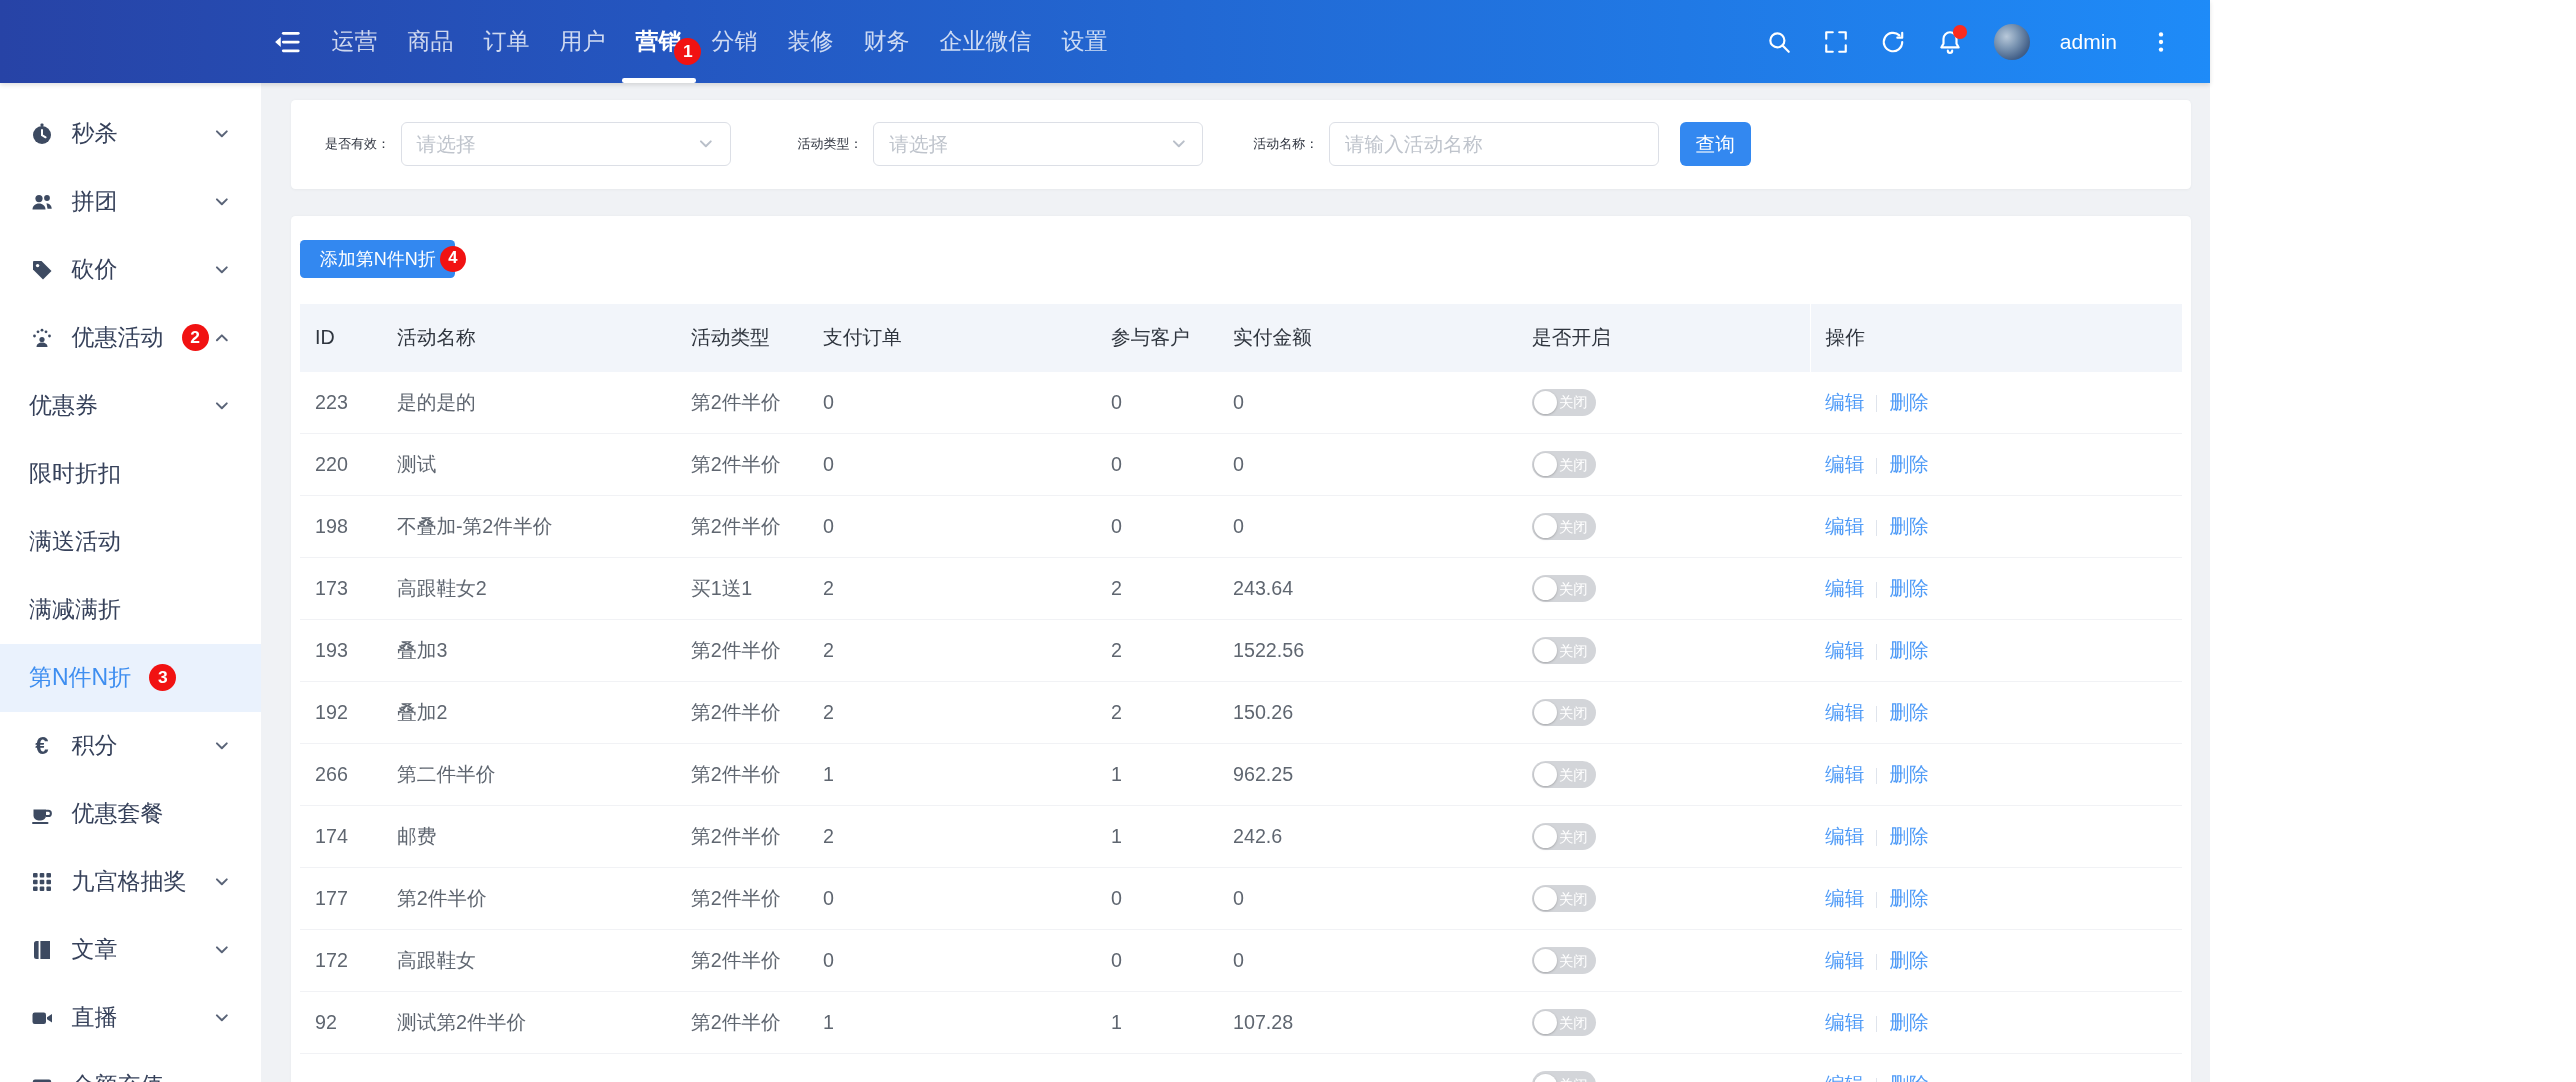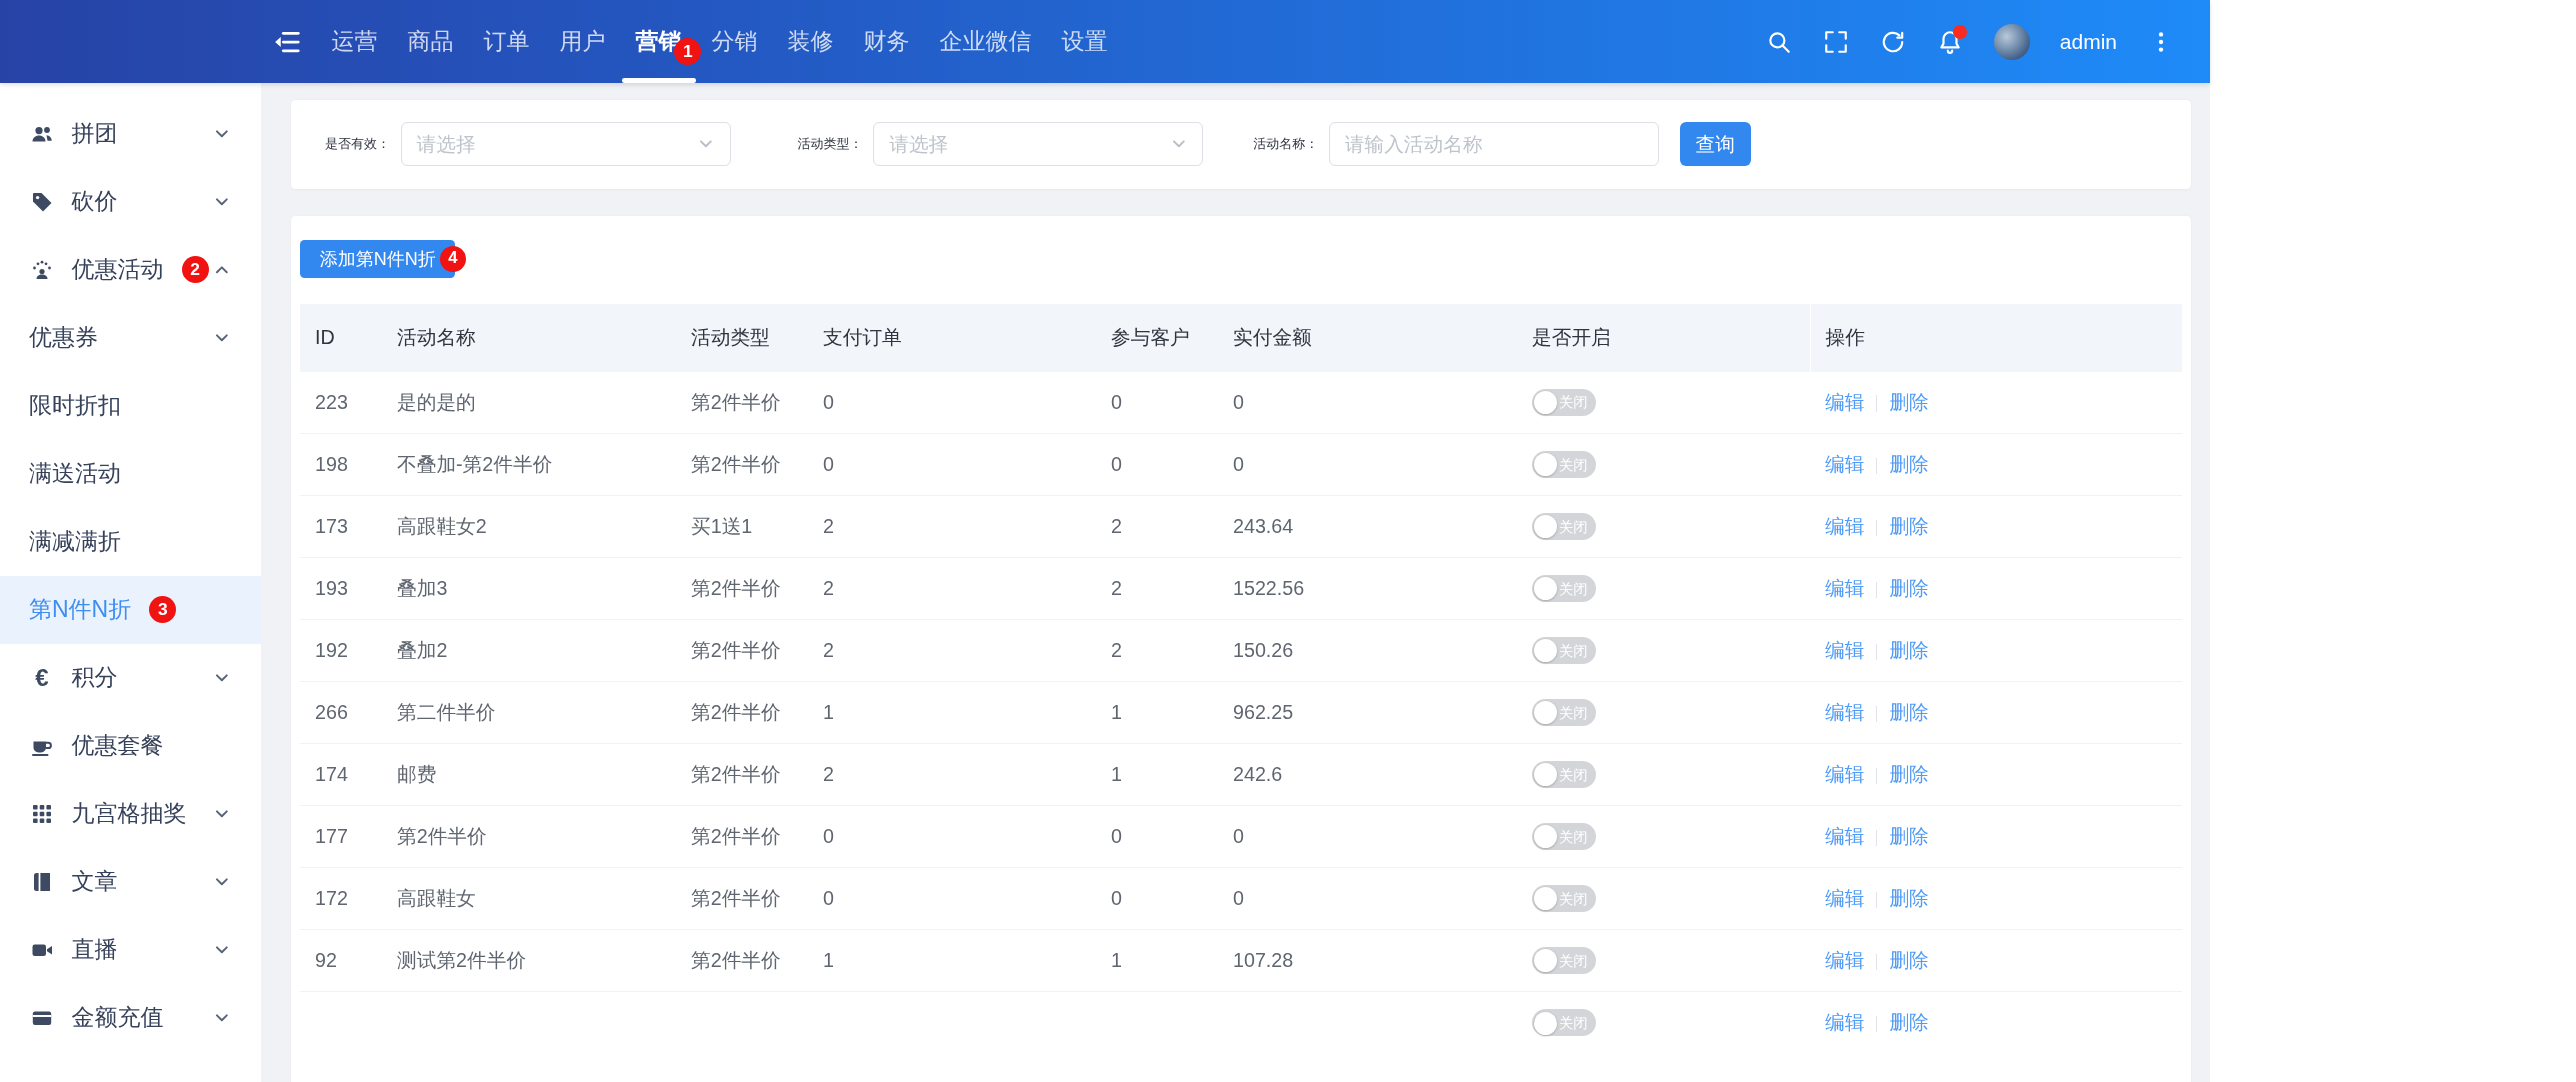--- a/index.html
+++ b/index.html
@@ -167,20 +167,35 @@
             <circle cx="12" cy="12" r="2"></circle>
             <circle cx="12" cy="19" r="2"></circle>
         </svg>
       </div>
     </div>
   </div>
 
   <div class="sidebar" id="sidebar-menu">
       <div class="side-item">
         <span class="side-icon">
+          <svg viewBox="0 0 24 24">
+            <circle cx="12" cy="13" r="9" fill="#3d4a61"></circle>
+            <rect x="10.5" y="1.5" width="3" height="3" rx="1" fill="#3d4a61"></rect>
+            <path d="M12 8v5.2l3.6 2.1" stroke="#fff" stroke-width="2" fill="none" stroke-linecap="round"></path>
+          </svg>
+        </span>
+        <span class="side-label">秒杀</span>
+        <span class="side-chevron">
+          <svg viewBox="0 0 24 24" fill="none" stroke="#5a6478" stroke-width="2.4" stroke-linecap="round" stroke-linejoin="round">
+            <polyline points="6 9 12 15 18 9"></polyline>
+          </svg>
+        </span>
+      </div>
+      <div class="side-item">
+        <span class="side-icon">
           <svg viewBox="0 0 24 24" fill="#3d4a61">
             <circle cx="9" cy="8.6" r="3.6"></circle>
             <path d="M2.5 19.5c0-3.6 2.9-6 6.5-6s6.5 2.4 6.5 6z"></path>
             <circle cx="17" cy="8" r="2.9"></circle>
             <path d="M16.5 13.3c3 .3 5.2 2.4 5.2 5.5h-4.2"></path>
           </svg>
         </span>
         <span class="side-label">拼团</span>
         <span class="side-chevron">
           <svg viewBox="0 0 24 24" fill="none" stroke="#5a6478" stroke-width="2.4" stroke-linecap="round" stroke-linejoin="round">
@@ -388,20 +403,35 @@
               <td>0</td>
               <td>
                 <div class="toggle">
                   <span class="knob"></span>
                   <span class="t-label">关闭</span>
                 </div>
               </td>
               <td><a class="link">编辑</a><span class="link-divider"></span><a class="link">删除</a></td>
             </tr>
             <tr>
+              <td>220</td>
+              <td>测试</td>
+              <td>第2件半价</td>
+              <td>0</td>
+              <td>0</td>
+              <td>0</td>
+              <td>
+                <div class="toggle">
+                  <span class="knob"></span>
+                  <span class="t-label">关闭</span>
+                </div>
+              </td>
+              <td><a class="link">编辑</a><span class="link-divider"></span><a class="link">删除</a></td>
+            </tr>
+            <tr>
               <td>198</td>
               <td>不叠加-第2件半价</td>
               <td>第2件半价</td>
               <td>0</td>
               <td>0</td>
               <td>0</td>
               <td>
                 <div class="toggle">
                   <span class="knob"></span>
                   <span class="t-label">关闭</span>

